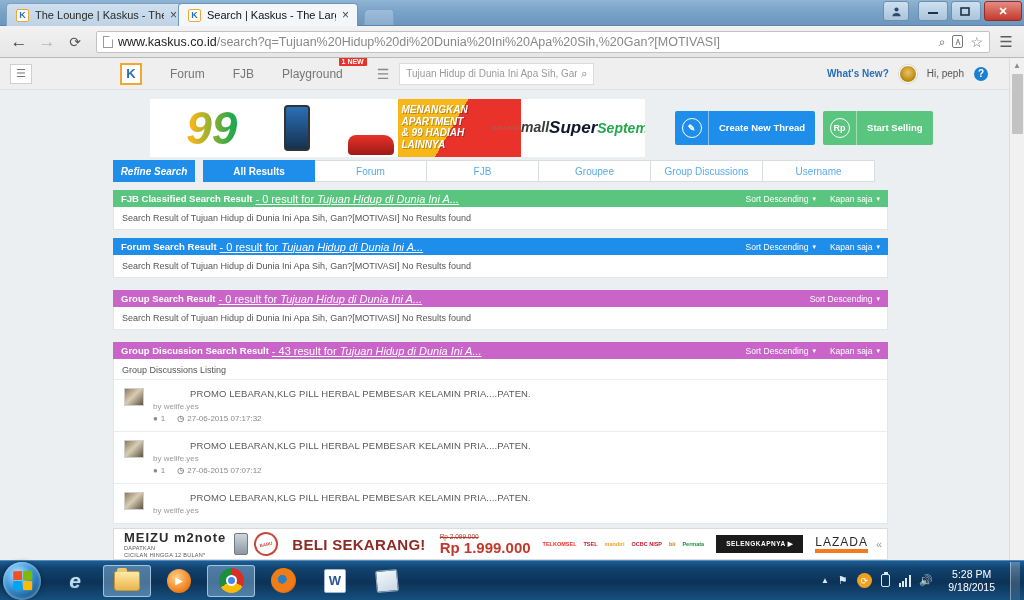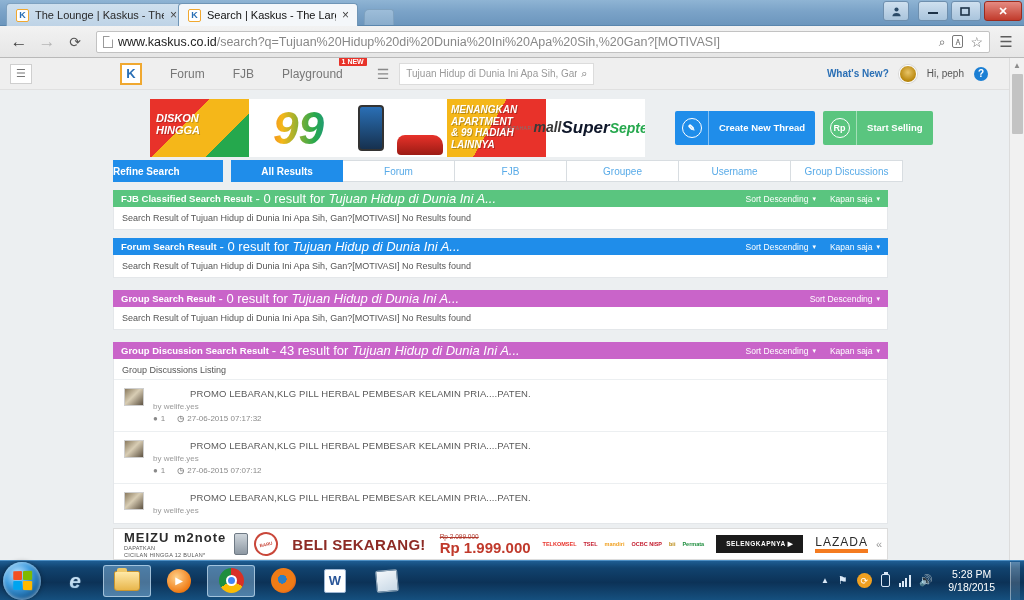--- a/index.html
+++ b/index.html
@@ -157,38 +157,38 @@
   .act .lb { padding:0 10px; display:flex; align-items:center; justify-content:center; text-align:center;
              font-size:9.5px; font-weight:bold; line-height:10.5px; }
   .act.blue { background:#1f8dea; }
   .act.green { background:#5ac57f; }
   .circ-ic { width:20px; height:20px; border-radius:50%; border:1.5px solid #fff;
              display:flex; align-items:center; justify-content:center; font-size:9px; font-weight:bold; }
 
   
   .tabs-row { display:flex; padding-left:113px; height:22px; align-items:stretch; }
   .refine {
-    width:110px; background:#1f8dea; color:#fff; font-size:10px; font-weight:bold;
-    display:flex; align-items:center; 
+    width:82px; background:#1f8dea; color:#fff; font-size:10px; font-weight:bold;
+    display:flex; align-items:center; justify-content:center;font-style:italic;
   }
   .resulttabs { display:flex; margin-left:8px; }
   .rtab {
     width:112px; border:1px solid #d8dde1; border-left:none; background:#fff; color:#59abe8;
     font-size:10px; display:flex; align-items:center; justify-content:center;
   }
   .rtab:first-child { border-left:1px solid #d8dde1; }
   .rtab.active { background:#1f8dea; color:#fff; border-color:#1f8dea; font-weight:bold; }
 
   
   .section { margin:8px 0 0 113px; width:775px; }
   .sec-head {
     height:17px; display:flex; align-items:center; padding:0 8px; color:#fff; font-size:9.5px;
   }
   .sec-head .title { font-weight:bold; }
-  .sec-head .meta { margin-left:3px; font-size:13px; }
+  .sec-head .meta { margin-left:3px; font-size:11px;text-decoration:underline; }
   .sec-head .meta i { font-style:italic; }
   .sec-head .ctrls { margin-left:auto; display:flex; gap:14px; }
   .ctrl { font-size:8.5px; display:flex; align-items:center; gap:4px; }
   .caret { font-size:7px; }
   .sec-head.green { background:#5ac57f; }
   .sec-head.blue { background:#1f8dea; }
   .sec-head.purple { background:#c964c9;margin-top:12px; }
   .sec-body {
     background:#fff; border:1px solid #e4e7ea; border-top:none; padding:6px 8px;
     font-size:9px; color:#555;
@@ -375,26 +375,20 @@
       <div class="hdr-right">
         <a class="whatsnew">What's New?</a>
         <span class="avatar"></span>
         <span class="hi-user">Hi, peph</span>
         <span class="help-icon">?</span>
       </div>
     </div>
 
     <div class="banner-row">
       <div class="ad-banner">
-        <div class="adseg a1">
-          <div class="adtext1">
-            <div>DISKON</div>
-            <div>HINGGA</div>
-          </div>
-        </div>
         <div class="adseg a2">
           <div class="big99">99</div>
         </div>
         <div class="adseg a2">
           <div class="phonepic"></div>
           <div class="carpic"></div>
         </div>
         <div class="adseg a3">
           <div class="adtext3">
             <div>MENANGKAN</div>
@@ -440,24 +434,24 @@
         <div class="rtab">
             <span>Forum</span>
           </div>
         <div class="rtab">
             <span>FJB</span>
           </div>
         <div class="rtab">
             <span>Groupee</span>
           </div>
         <div class="rtab">
+            <span>Group Discussions</span>
+          </div>
+        <div class="rtab">
             <span>Username</span>
-          </div>
-        <div class="rtab">
-            <span>Group Discussions</span>
           </div>
       </div>
     </div>
 
     <div class="section">
       <div class="sec-head green">
         <span class="title">FJB Classified Search Result</span>
         <span class="meta"><span>- 0 result for </span><i>Tujuan Hidup di Dunia Ini A...</i></span>
         <span class="ctrls">
           <span class="ctrl">

